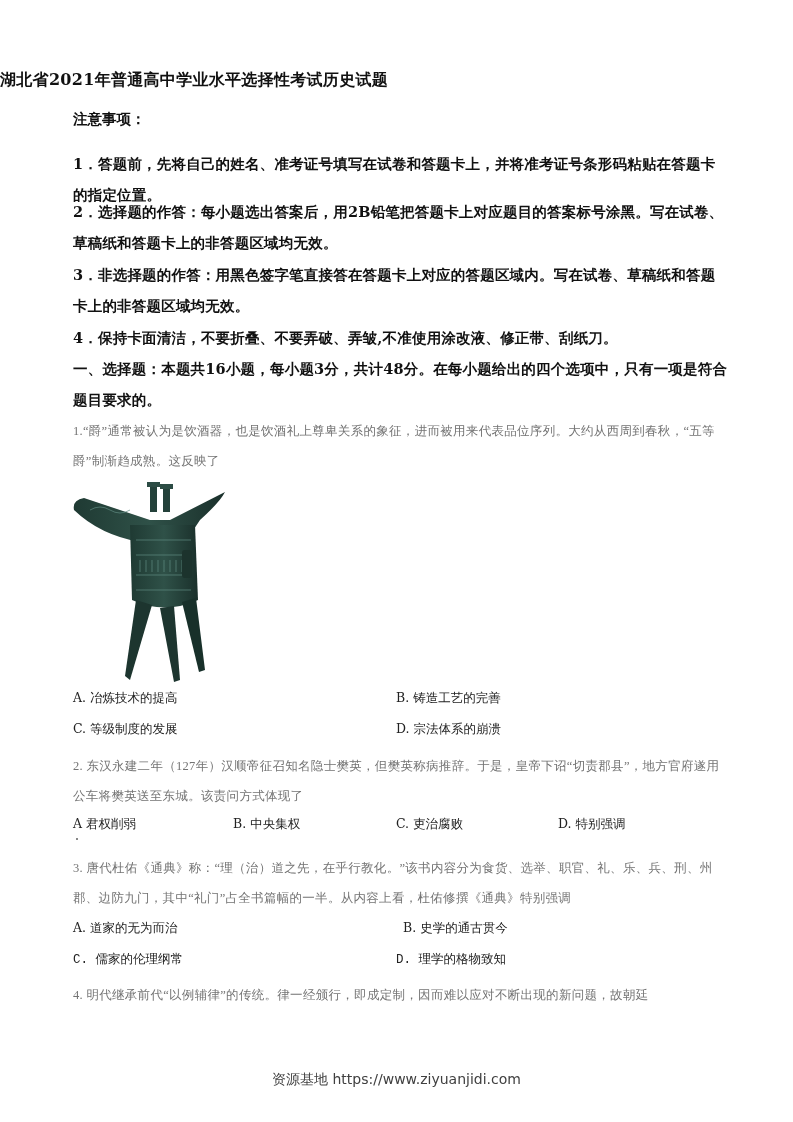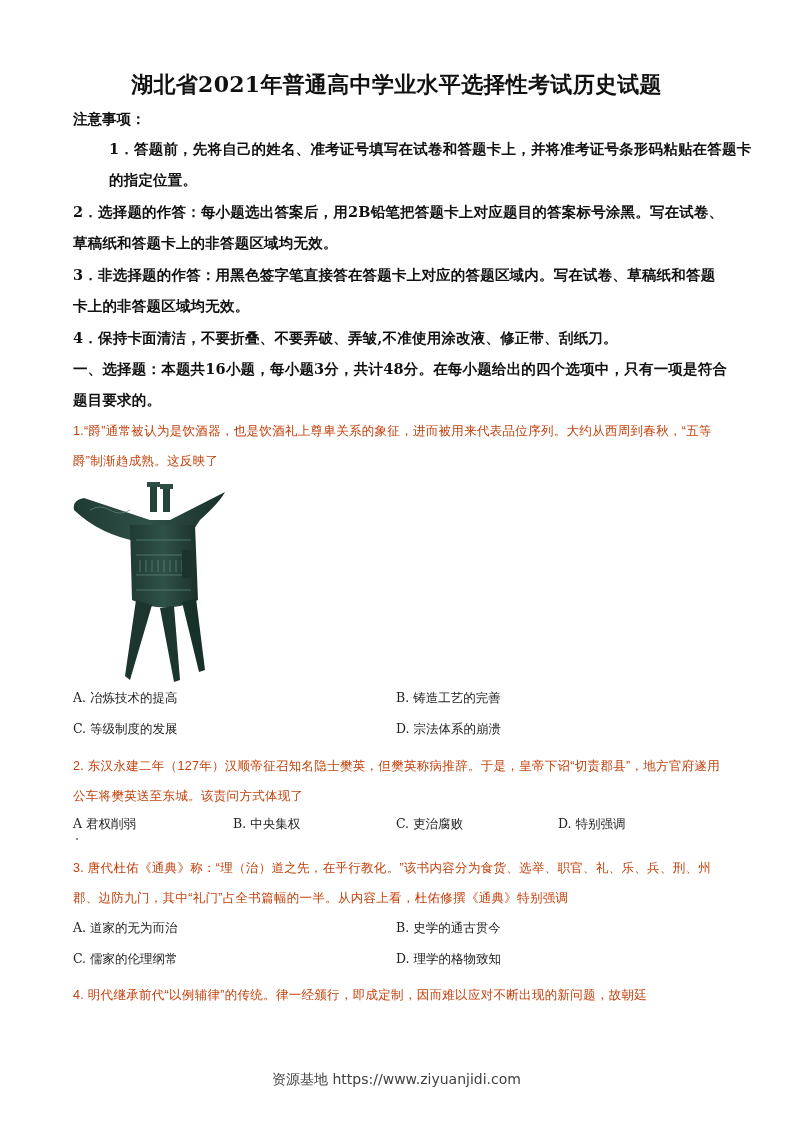--- a/index.html
+++ b/index.html
@@ -1,41 +1,41 @@
 <!DOCTYPE html>
 <html><head>
 <meta charset="utf-8">
 <style>
   html, body { margin: 0; padding: 0; background: #ffffff; }
   body { width: 793px; height: 1122px; position: relative; overflow: hidden; color: #111; }
   .page { position: absolute; left: 0; top: 0; width: 793px; height: 1122px; }
-  .title { position: absolute; top: 70px; left: 0; width: 793px; text-align: center;
-    font-family: "DejaVu Serif", serif; font-weight: bold; font-size: 22px; letter-spacing: 0.3px; }
+  .title { position: absolute; top: 70px; left: 0; width: 793px; text-align: left;
+    font-family: "DejaVu Serif", serif; font-weight: bold; font-size: 16px; letter-spacing: 0.3px; }
   .notes-head { position: absolute; left: 73px; top: 110px; font-family: "DejaVu Serif", serif; font-weight: bold; font-size: 14.5px; }
   .para-b { position: absolute; left: 73px; width: 655px; font-family: "DejaVu Serif", serif; font-weight: bold;
     font-size: 14.5px; line-height: 31px; letter-spacing: 0.2px; }
-  .para { position: absolute; left: 73px; width: 655px; font-family: Liberation Sans, sans-serif;
-    font-size: 12.5px; line-height: 30px; color: #c2410c; letter-spacing: 0.3px; }
+  .para { position: absolute; left: 73px; width: 655px; font-family: Liberation Serif, serif;
+    font-size: 12.5px; line-height: 30px; color: #737373; letter-spacing: 0.3px; }
   .opt-row { position: absolute; left: 73px; width: 655px; height: 22px; font-family: "DejaVu Serif", serif; font-size: 12.5px; color: #222; }
   .opt { position: absolute; top: 0; white-space: nowrap; }
   .vessel { position: absolute; left: 70px; top: 480px; width: 160px; height: 205px; }
   .footer { position: absolute; top: 1071px; left: 0; width: 793px; text-align: center;
     font-family: "DejaVu Sans", sans-serif; font-size: 14px; color: #404040; }
   .dot { position: absolute; left: 76px; top: 838px; width: 2px; height: 2px; background: #888; }
 </style>
 </head>
 <body>
 
 <div class="page">
 
   <div class="title">湖北省2021年普通高中学业水平选择性考试历史试题</div>
 
   <div class="notes-head">注意事项：</div>
 
-  <div class="para-b" style="top:133px;margin-left:36px;">1．答题前，先将自己的姓名、准考证号填写在试卷和答题卡上，并将准考证号条形码粘贴在答题卡的指定位置。</div>
+  <div class="para-b" style="top:148px;">1．答题前，先将自己的姓名、准考证号填写在试卷和答题卡上，并将准考证号条形码粘贴在答题卡的指定位置。</div>
   <div class="para-b" style="top:196px;">2．选择题的作答：每小题选出答案后，用2B铅笔把答题卡上对应题目的答案标号涂黑。写在试卷、草稿纸和答题卡上的非答题区域均无效。</div>
   <div class="para-b" style="top:259px;">3．非选择题的作答：用黑色签字笔直接答在答题卡上对应的答题区域内。写在试卷、草稿纸和答题卡上的非答题区域均无效。</div>
   <div class="para-b" style="top:322px;">4．保持卡面清洁，不要折叠、不要弄破、弄皱,不准使用涂改液、修正带、刮纸刀。</div>
   <div class="para-b" style="top:353px;">一、选择题：本题共16小题，每小题3分，共计48分。在每小题给出的四个选项中，只有一项是符合题目要求的。</div>
 
   <div class="para" style="top:416px;">1.“爵”通常被认为是饮酒器，也是饮酒礼上尊卑关系的象征，进而被用来代表品位序列。大约从西周到春秋，“五等爵”制渐趋成熟。这反映了</div>
 
   <div class="vessel">
     <svg width="160" height="205" viewBox="0 0 160 205" xmlns="http://www.w3.org/2000/svg">
       <defs>
@@ -82,23 +82,23 @@
     <span class="opt" style="left:0;">A  君权削弱</span>
     <span class="opt" style="left:160px;text-align:right;">B. 中央集权</span>
     <span class="opt" style="left:323px;">C. 吏治腐败</span>
     <span class="opt" style="left:485px;">D. 特别强调</span>
   </div>
   <div class="dot"></div>
 
   <div class="para" style="top:853px;">3. 唐代杜佑《通典》称：“理（治）道之先，在乎行教化。”该书内容分为食货、选举、职官、礼、乐、兵、刑、州郡、边防九门，其中“礼门”占全书篇幅的一半。从内容上看，杜佑修撰《通典》特别强调</div>
   <div class="opt-row" style="top:920px;">
     <span class="opt" style="left:0;">A. 道家的无为而治</span>
-    <span class="opt" style="left:323px;">B. 史学的通古贯今</span>
+    <span class="opt" style="left:330px;">B. 史学的通古贯今</span>
   </div>
-  <div class="opt-row" style="top:951px;">
+  <div class="opt-row" style="top:951px;font-family:Liberation Mono, monospace;">
     <span class="opt" style="left:0;">C. 儒家的伦理纲常</span>
     <span class="opt" style="left:323px;">D. 理学的格物致知</span>
   </div>
 
   <div class="para" style="top:980px; white-space:nowrap;">4. 明代继承前代“以例辅律”的传统。律一经颁行，即成定制，因而难以应对不断出现的新问题，故朝廷</div>
 
   <div class="footer">资源基地 https://www.ziyuanjidi.com</div>
 </div>
 
 </body></html>

